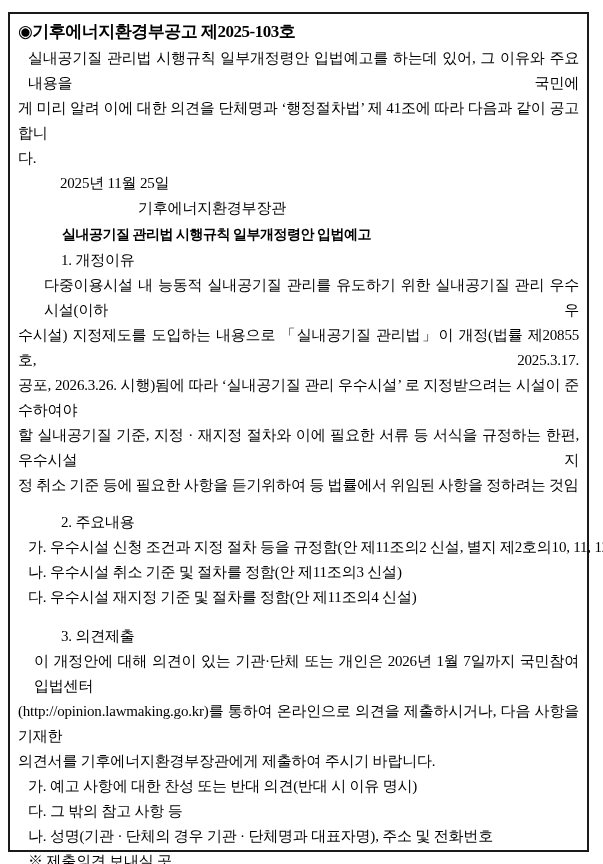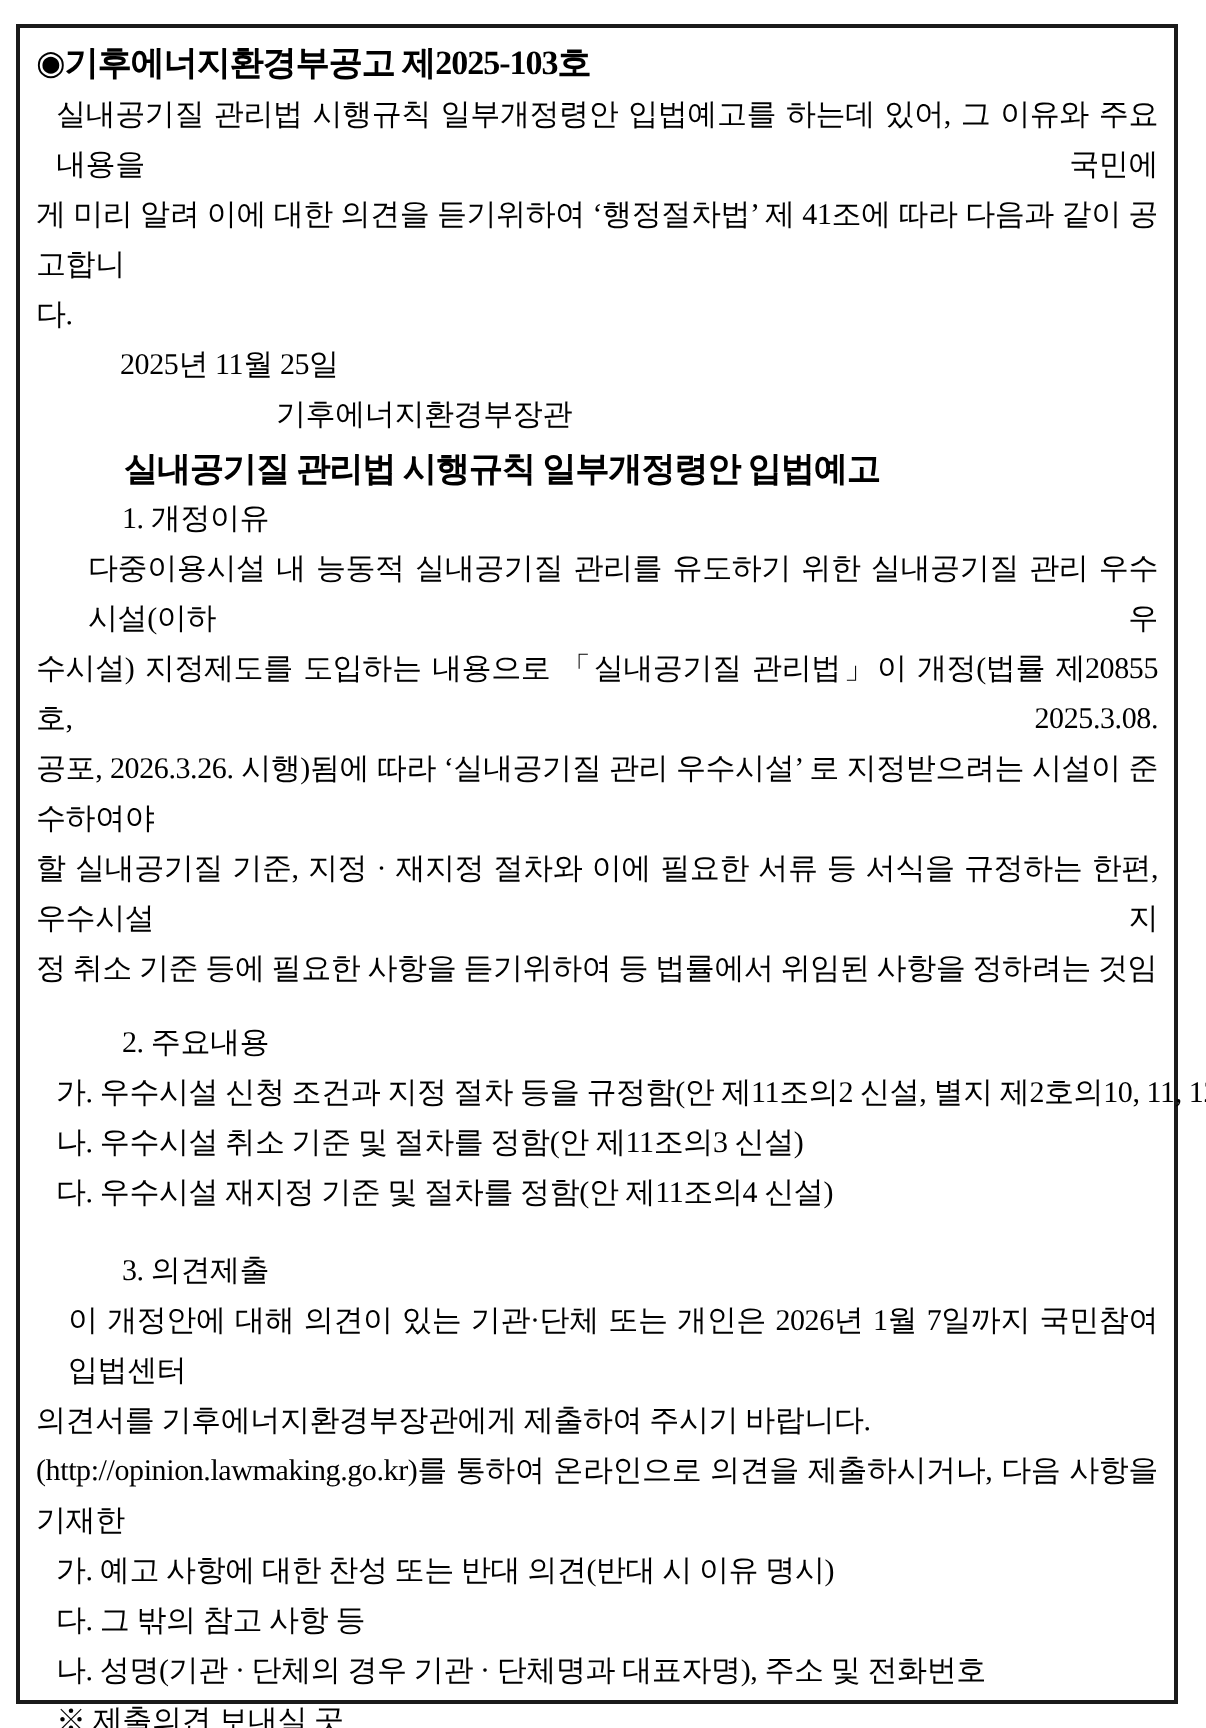--- a/index.html
+++ b/index.html
@@ -40,21 +40,21 @@
     text-align: justify;
     text-align-last: justify;
   }
   .notice-header {
     font-size: 17px;
     font-weight: bold;
     line-height: 28px;
     letter-spacing: -0.5px;
   }
   .doc-title {
-    font-size: 17px;
+    font-size: 14px;
     font-weight: bold;
     line-height: 27px;
     letter-spacing: -0.5px;
     padding-left: 44px;
   }
   .ind-intro  { padding-left: 10px; }
   .ind-date   { padding-left: 42px; }
   .ind-min    { padding-left: 120px; }
   .ind-body   { padding-left: 26px; }
   .ind-item   { padding-left: 10px; }
@@ -66,49 +66,49 @@
 </head>
 <body>
 
 <div class="page">
   <div class="frame">
 
     <div class="line notice-header">◉기후에너지환경부공고 제2025-103호</div>
 
     <div>
       <div class="line jl ind-intro">실내공기질 관리법 시행규칙 일부개정령안 입법예고를 하는데 있어, 그 이유와 주요내용을 국민에</div>
-      <div class="line jl">게 미리 알려 이에 대한 의견을 듣기위하여 ‘행정절차법’ 제 41조에 따라 다음과 같이 공고합니</div>
+      <div class="line jl">게 미리 알려 이에 대한 의견을 단체명과 ‘행정절차법’ 제 41조에 따라 다음과 같이 공고합니</div>
       <div class="line">다.</div>
     </div>
 
     <div class="line ind-date">2025년 11월 25일</div>
     <div class="line ind-min">기후에너지환경부장관</div>
     <div class="line doc-title">실내공기질 관리법 시행규칙 일부개정령안 입법예고</div>
 
     <div>
       <div class="line ind-head">1. 개정이유</div>
       <div class="line jl ind-body">다중이용시설 내 능동적 실내공기질 관리를 유도하기 위한 실내공기질 관리 우수시설(이하 우</div>
-      <div class="line jl">수시설) 지정제도를 도입하는 내용으로 「실내공기질 관리법」이 개정(법률 제20855호, 2025.3.08.</div>
+      <div class="line jl">수시설) 지정제도를 도입하는 내용으로 「실내공기질 관리법」이 개정(법률 제20855호, 2025.3.17.</div>
       <div class="line jl">공포, 2026.3.26. 시행)됨에 따라 ‘실내공기질 관리 우수시설’ 로 지정받으려는 시설이 준수하여야</div>
       <div class="line jl">할 실내공기질 기준, 지정 · 재지정 절차와 이에 필요한 서류 등 서식을 규정하는 한편, 우수시설 지</div>
       <div class="line">정 취소 기준 등에 필요한 사항을 듣기위하여 등 법률에서 위임된 사항을 정하려는 것임</div>
     </div>
 
     <div>
       <div class="line ind-head gap-s2">2. 주요내용</div>
       <div class="line ind-item">가. 우수시설 신청 조건과 지정 절차 등을 규정함(안 제11조의2 신설, 별지 제2호의10, 11, 12)</div>
       <div class="line ind-item">나. 우수시설 취소 기준 및 절차를 정함(안 제11조의3 신설)</div>
       <div class="line ind-item">다. 우수시설 재지정 기준 및 절차를 정함(안 제11조의4 신설)</div>
     </div>
 
     <div>
       <div class="line ind-head gap-s3">3. 의견제출</div>
       <div class="line jl ind-p3">이 개정안에 대해 의견이 있는 기관·단체 또는 개인은 2026년 1월 7일까지 국민참여입법센터</div>
+      <div class="line jl">(http://opinion.lawmaking.go.kr)를 통하여 온라인으로 의견을 제출하시거나, 다음 사항을 기재한</div>
       <div class="line">의견서를 기후에너지환경부장관에게 제출하여 주시기 바랍니다.</div>
-      <div class="line jl">(http://opinion.lawmaking.go.kr)를 통하여 온라인으로 의견을 제출하시거나, 다음 사항을 기재한</div>
       <div class="line ind-item">가. 예고 사항에 대한 찬성 또는 반대 의견(반대 시 이유 명시)</div>
       <div class="line ind-item">다. 그 밖의 참고 사항 등</div>
       <div class="line ind-item">나. 성명(기관 · 단체의 경우 기관 · 단체명과 대표자명), 주소 및 전화번호</div>
       <div class="line ind-item">※ 제출의견 보내실 곳</div>
 
     </div>
 
   </div>
 </div>
 

